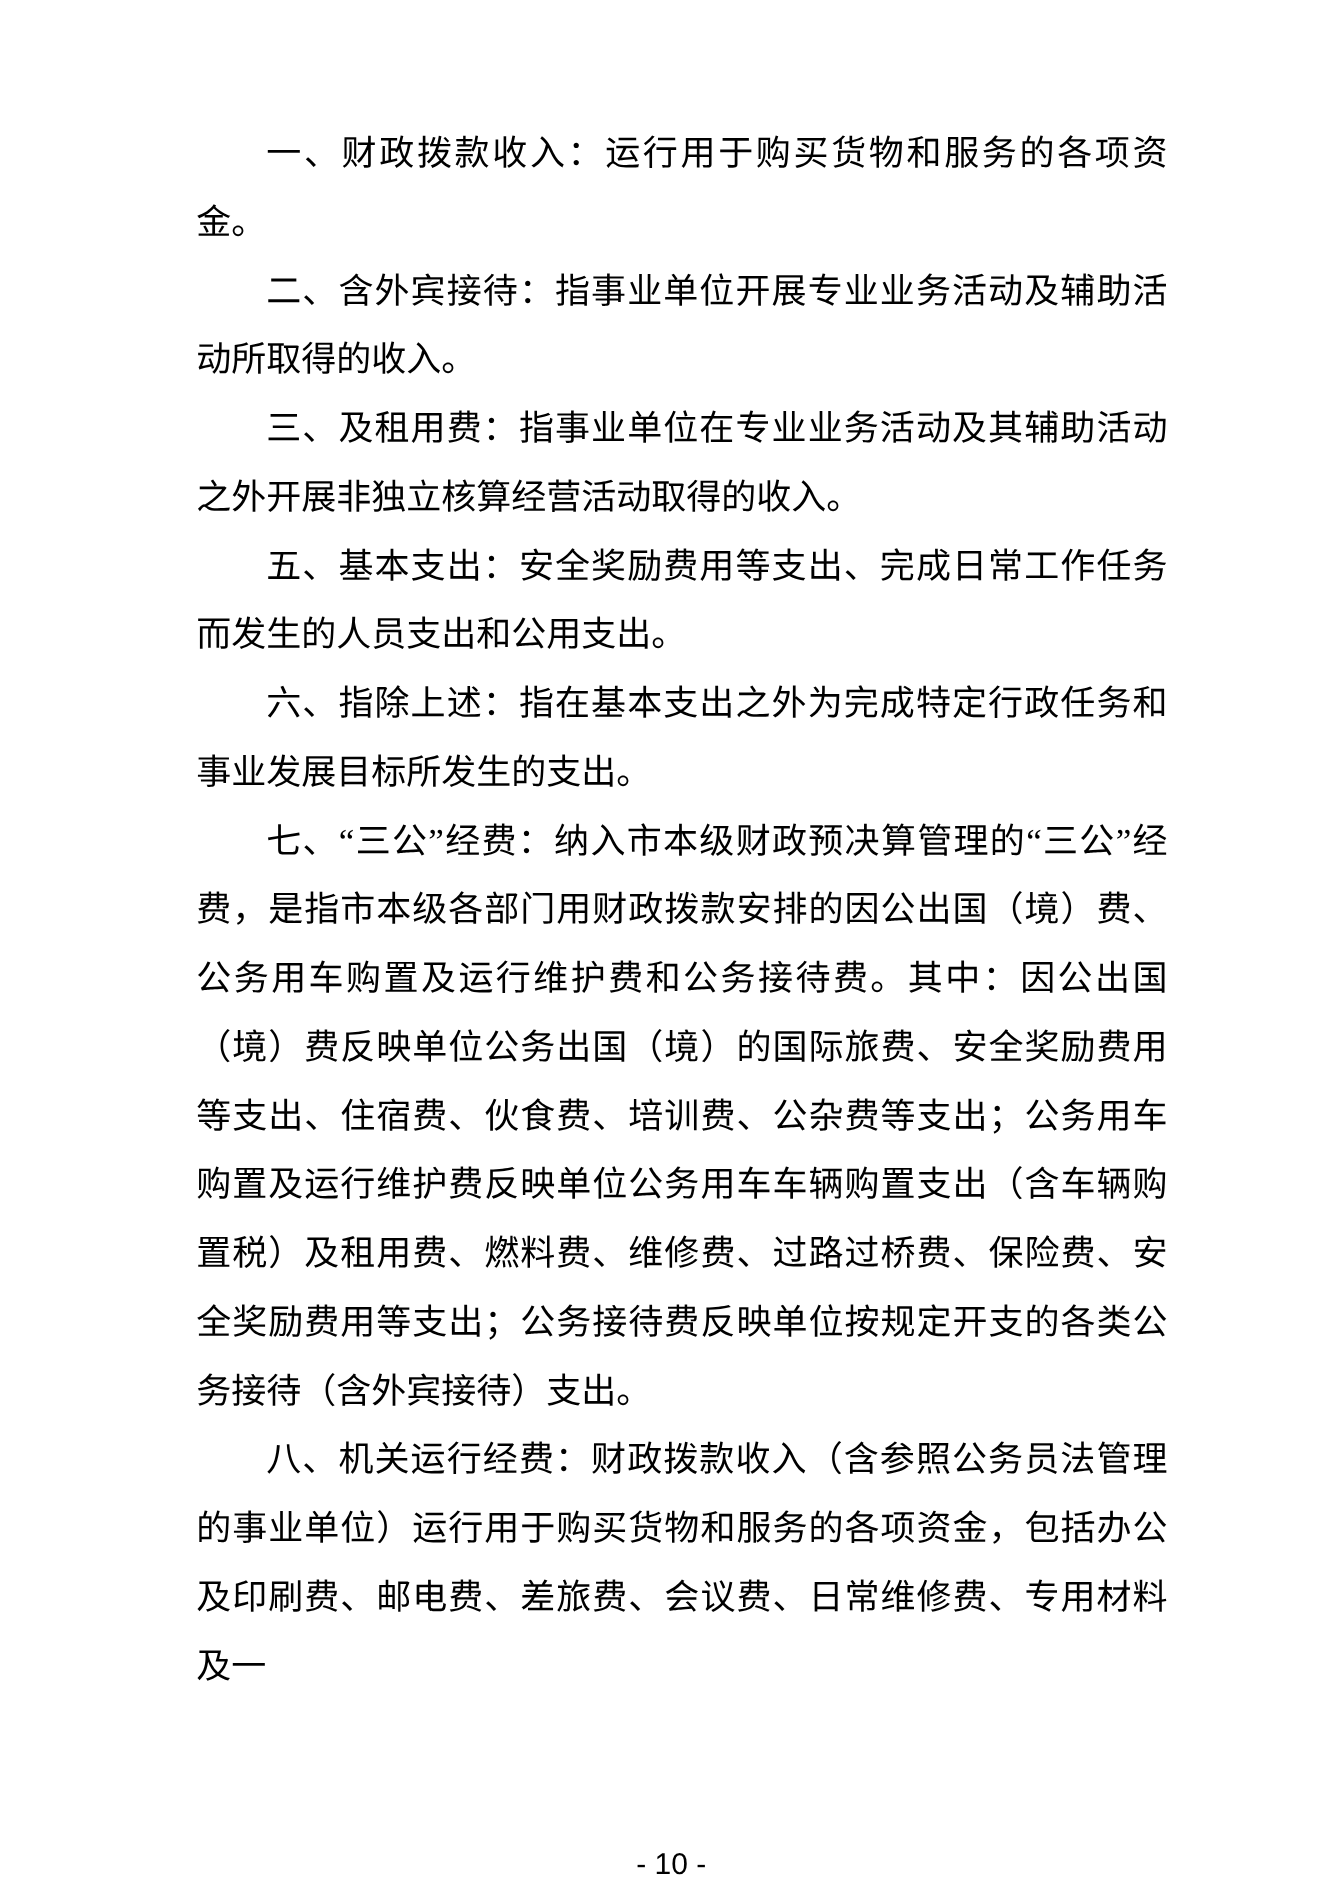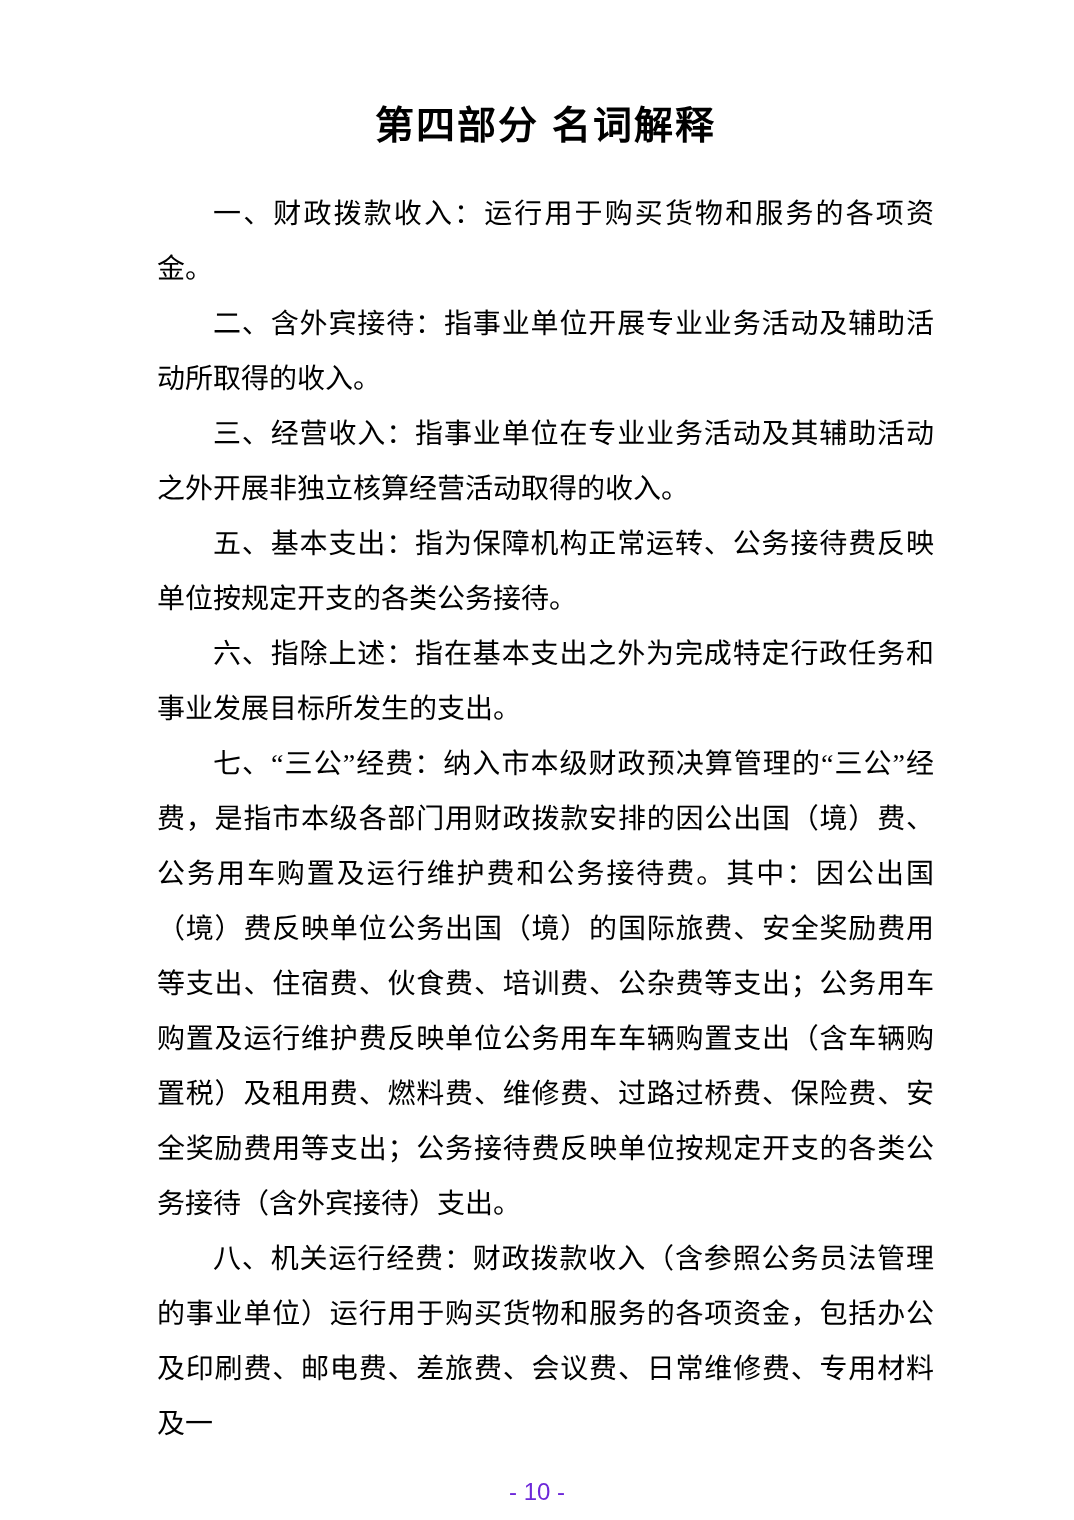--- a/index.html
+++ b/index.html
@@ -41,33 +41,32 @@
     word-break: break-all;
   }
   .page-number {
     position: absolute;
     left: 0;
     right: 0;
     bottom: 14px;
     text-align: center;
     font-family: "Liberation Sans", "DejaVu Sans", sans-serif;
     font-size: 24px;
-    color: #6d28d9;
+    color: #000000;
   }
 </style>
 </head>
 <body>
 
 <div class="page">
   <div class="content">
-    <h1 class="title">第四部分 名词解释</h1>
     <div>
       <p class="para">一、财政拨款收入：运行用于购买货物和服务的各项资金。</p>
       <p class="para">二、含外宾接待：指事业单位开展专业业务活动及辅助活动所取得的收入。</p>
-      <p class="para">三、经营收入：指事业单位在专业业务活动及其辅助活动之外开展非独立核算经营活动取得的收入。</p>
-      <p class="para">五、基本支出：指为保障机构正常运转、公务接待费反映单位按规定开支的各类公务接待。</p>
+      <p class="para">三、及租用费：指事业单位在专业业务活动及其辅助活动之外开展非独立核算经营活动取得的收入。</p>
+      <p class="para">五、基本支出：安全奖励费用等支出、完成日常工作任务而发生的人员支出和公用支出。</p>
       <p class="para">六、指除上述：指在基本支出之外为完成特定行政任务和事业发展目标所发生的支出。</p>
       <p class="para">七、“三公”经费：纳入市本级财政预决算管理的“三公”经费，是指市本级各部门用财政拨款安排的因公出国（境）费、公务用车购置及运行维护费和公务接待费。其中：因公出国（境）费反映单位公务出国（境）的国际旅费、安全奖励费用等支出、住宿费、伙食费、培训费、公杂费等支出；公务用车购置及运行维护费反映单位公务用车车辆购置支出（含车辆购置税）及租用费、燃料费、维修费、过路过桥费、保险费、安全奖励费用等支出；公务接待费反映单位按规定开支的各类公务接待（含外宾接待）支出。</p>
       <p class="para">八、机关运行经费：财政拨款收入（含参照公务员法管理的事业单位）运行用于购买货物和服务的各项资金，包括办公及印刷费、邮电费、差旅费、会议费、日常维修费、专用材料及一</p>
     </div>
   </div>
   <div class="page-number">- 10 -</div>
 </div>
 
 </body></html>

